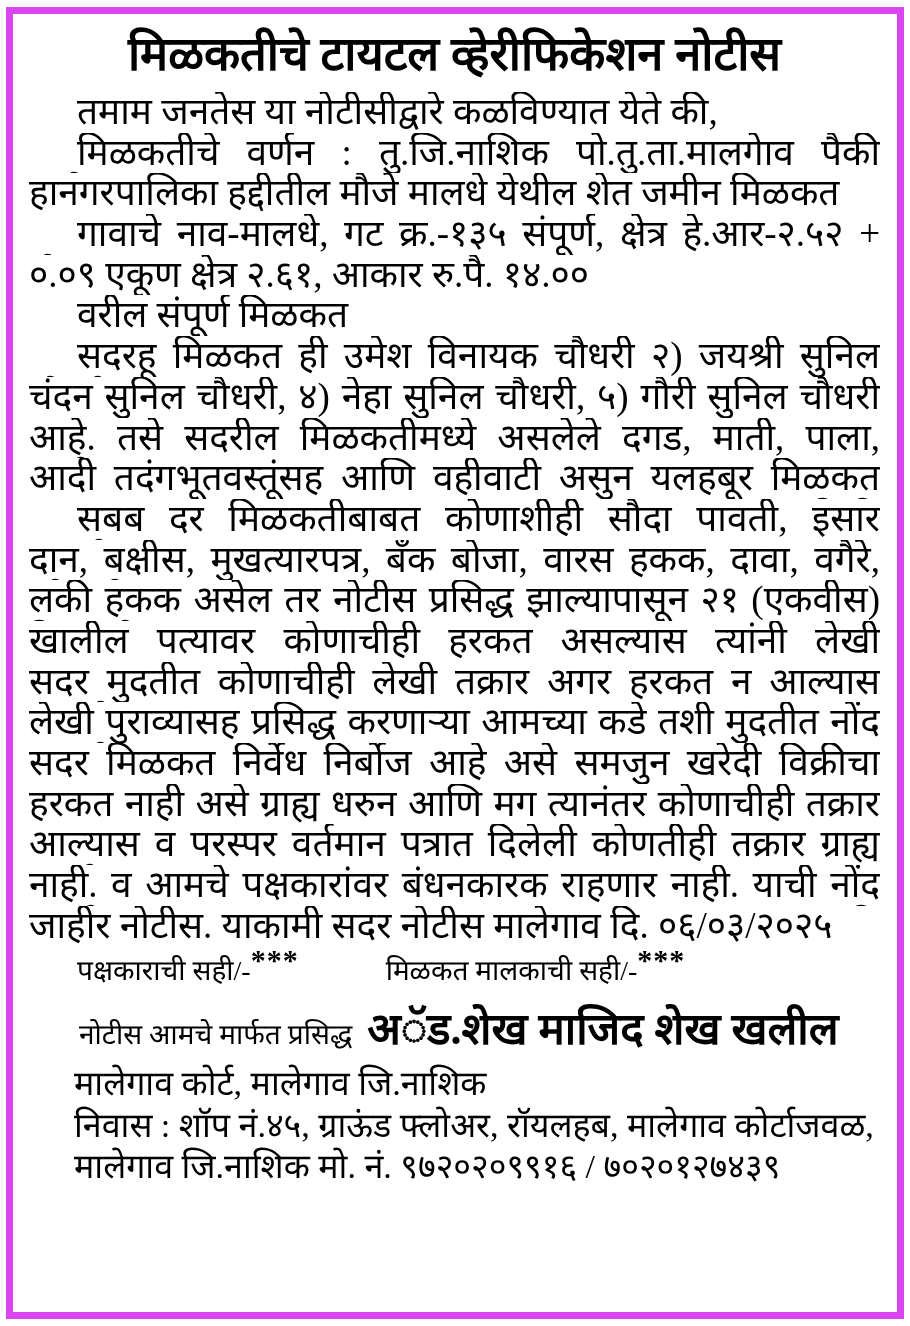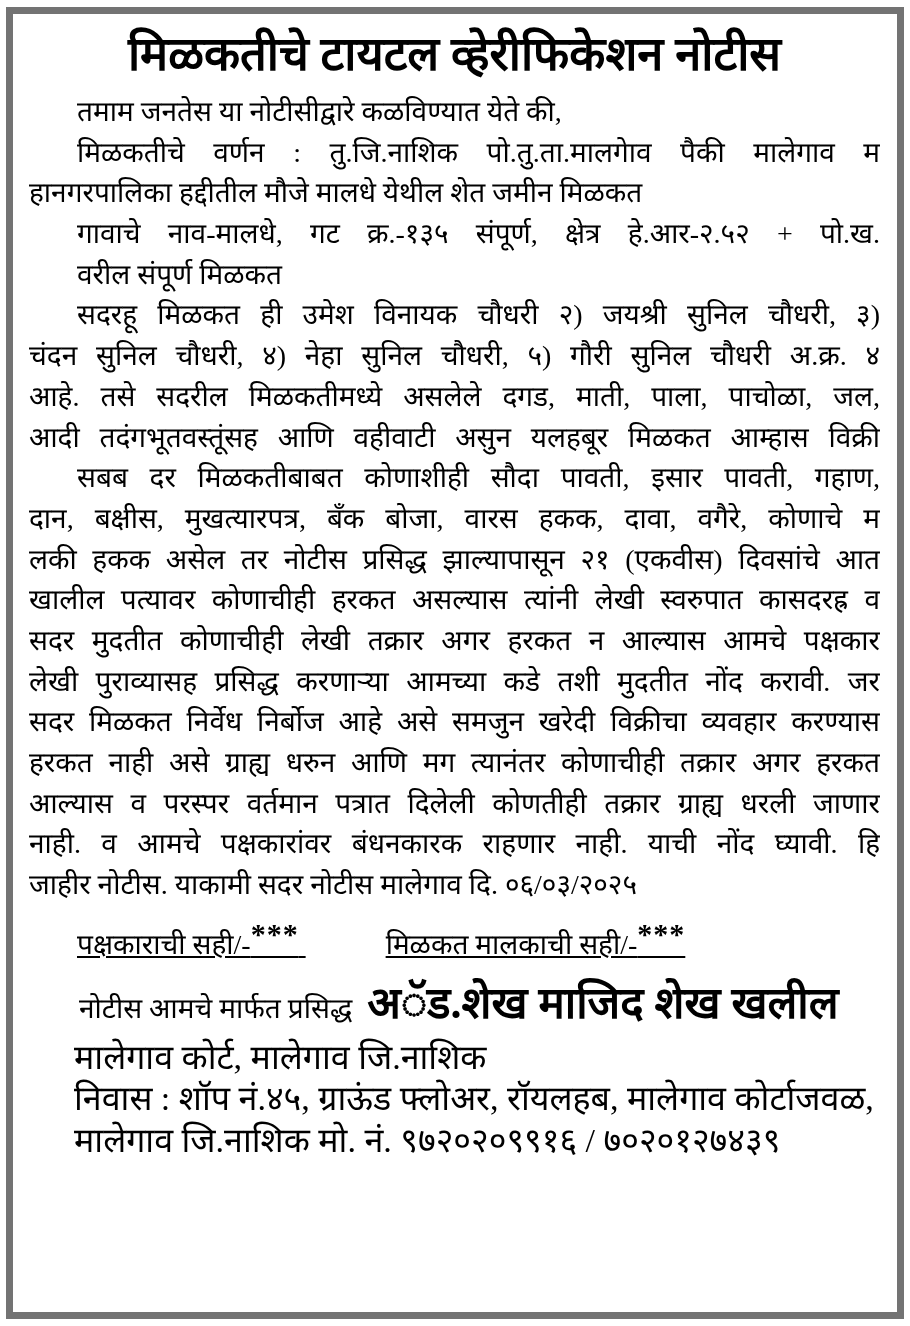--- a/index.html
+++ b/index.html
@@ -14,53 +14,52 @@
     background: #ffffff;
     box-sizing: border-box;
     padding: 7px 6px;
     font-family: "Liberation Serif", "DejaVu Serif", serif;
     color: #000000;
   }
   .frame {
     width: 100%;
     height: 100%;
     box-sizing: border-box;
-    border: 7px solid #737373;
+    border: 7px solid #d946ef;
     padding: 8px 17px 6px 16px;
     overflow: hidden;
   }
   .title {
     margin: 2px 0 8px 0;
     font-size: 47px;
     line-height: 60px;
     font-weight: bold;
     text-align: center;
     white-space: nowrap;
   }
   .body-block { width: 100%; }
   .line {
-    font-size: 28px;
+    font-size: 37px;
     line-height: 40.7px;
     height: 40.7px;
     overflow: hidden;
     white-space: normal;
   }
   .line.justify {
     text-align: justify;
     text-align-last: justify;
   }
   .line.indent { text-indent: 48px; }
   .sig-row {
-    margin-top: 17px;
+    margin-top: 3px;
     padding-left: 48px;
     font-size: 28px;
     line-height: 44px;
     height: 46px;
     overflow: hidden;
-    text-decoration: underline;
   }
   .sig-owner { margin-left: 80px; }
   .stars {
     font-weight: bold;
     font-size: 30px;
     letter-spacing: 1px;
     vertical-align: super;
     line-height: 0;
   }
   .publisher-row {
@@ -93,20 +92,21 @@
 <div class="page">
   <div class="frame">
 
     <h1 class="title">मिळकतीचे टायटल व्हेरीफिकेशन नोटीस</h1>
 
     <div class="body-block">
         <div class="line indent">तमाम जनतेस या नोटीसीद्वारे कळविण्यात येते की,</div>
         <div class="line justify indent">मिळकतीचे वर्णन : तु.जि.नाशिक पो.तु.ता.मालगेाव पैकी मालेगाव म</div>
         <div class="line">हानगरपालिका हद्दीतील मौजे मालधे येथील शेत जमीन मिळकत</div>
         <div class="line justify indent">गावाचे नाव-मालधे, गट क्र.-१३५ संपूर्ण, क्षेत्र हे.आर-२.५२ + पो.ख.</div>
+        <div class="line">०.०९ एकूण क्षेत्र २.६१, आकार रु.पै. १४.००</div>
         <div class="line indent">वरील संपूर्ण मिळकत</div>
         <div class="line justify indent">सदरहू मिळकत ही उमेश विनायक चौधरी २) जयश्री सुनिल चौधरी, ३)</div>
         <div class="line justify">चंदन सुनिल चौधरी, ४) नेहा सुनिल चौधरी, ५) गौरी सुनिल चौधरी अ.क्र. ४</div>
         <div class="line justify">आहे. तसे सदरील मिळकतीमध्ये असलेले दगड, माती, पाला, पाचोळा, जल,</div>
         <div class="line justify">आदी  तदंगभूतवस्तूंसह आणि वहीवाटी असुन यलहबूर मिळकत आम्हास विक्री</div>
         <div class="line justify indent">सबब दर मिळकतीबाबत कोणाशीही सौदा पावती, इसार पावती, गहाण,</div>
         <div class="line justify">दान, बक्षीस, मुखत्यारपत्र, बँक बोजा, वारस हकक, दावा, वगैरे, कोणाचे म</div>
         <div class="line justify">लकी हकक असेल तर नोटीस प्रसिद्ध झाल्यापासून २१ (एकवीस) दिवसांचे आत</div>
         <div class="line justify">खालील पत्यावर कोणाचीही हरकत असल्यास त्यांनी लेखी स्वरुपात कासदरह्र व</div>
         <div class="line justify">सदर मुदतीत कोणाचीही लेखी तक्रार अगर हरकत न आल्यास आमचे पक्षकार</div>

